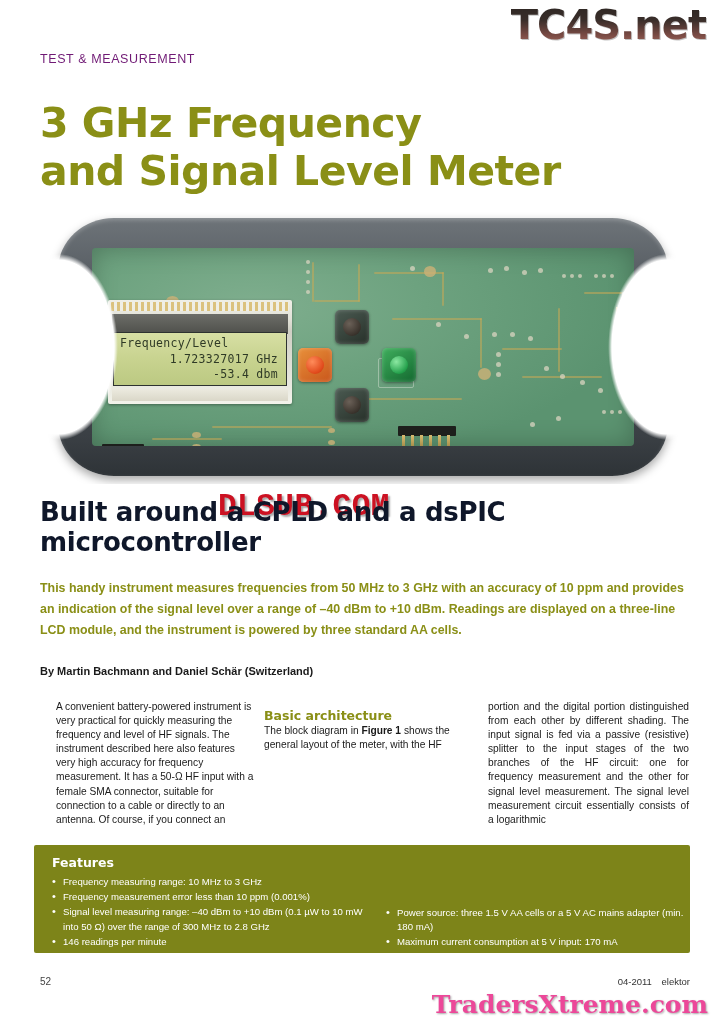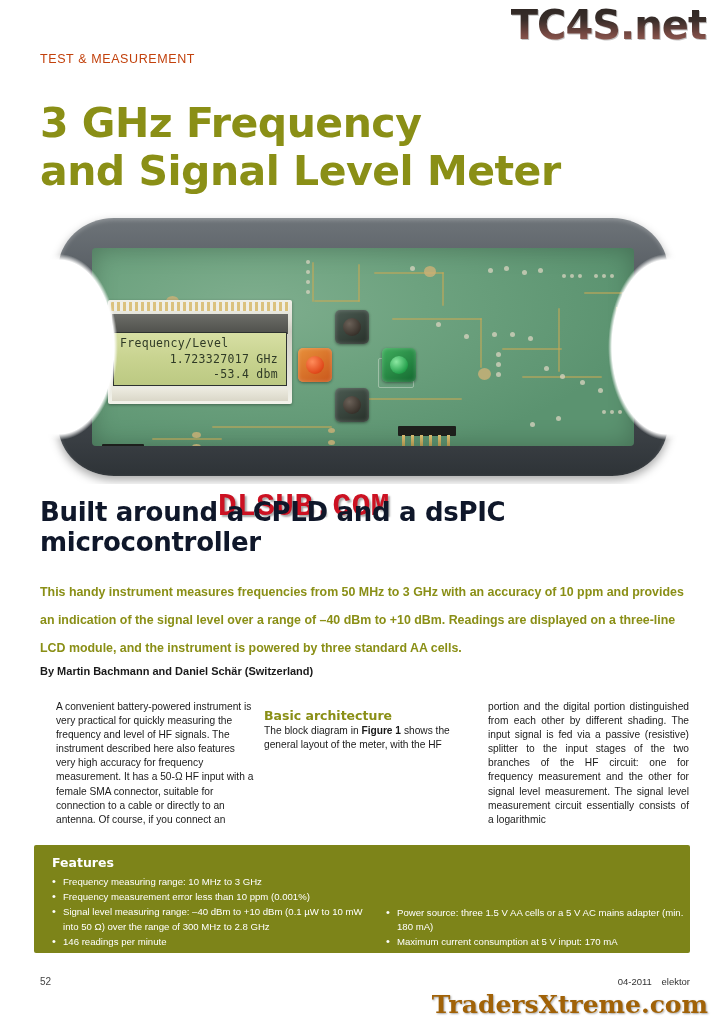--- a/index.html
+++ b/index.html
@@ -18,21 +18,21 @@
     font-size: 40px; font-weight: bold; letter-spacing: -1px;
     background: linear-gradient(180deg,#2b2522 0%,#3a2e2a 40%,#7a4b44 72%,#a86e62 100%);
     -webkit-background-clip: text; background-clip: text;
     color: transparent; -webkit-text-fill-color: transparent;
     text-shadow: 0 0 0 rgba(0,0,0,0);
     filter: drop-shadow(1px 1px 0 rgba(120,120,120,.45));
   }
 
   .kicker {
     position: absolute; left: 40px; top: 52px;
-    color: #c2410c; font-size: 12.5px; letter-spacing: .6px;
+    color: #701a75; font-size: 12.5px; letter-spacing: .6px;
     font-family: "Liberation Sans", sans-serif;
   }
 
   .headline {
     position: absolute; left: 40px; top: 100px; width: 640px;
     color: #8a8f16; font-size: 41px; line-height: 1.16;
     font-weight: bold; letter-spacing: -0.5px;
     font-family: "DejaVu Sans", sans-serif;
   }
   .headline .l2 { display: block; }
@@ -156,21 +156,21 @@
   
   .subtitle {
     position: absolute; left: 40px; top: 497px; width: 660px;
     color: #0f172a; font-size: 26px; font-weight: bold;
     font-family: "DejaVu Sans", sans-serif; letter-spacing: -0.3px;
   }
 
   
   .intro {
     position: absolute; left: 40px; top: 578px; width: 650px;
-    color: #8a8f16; font-size: 12.4px; line-height: 28px;
+    color: #8a8f16; font-size: 12.4px; line-height: 21px;
     font-family: "Liberation Sans", sans-serif; font-weight: 600;
   }
 
   .byline {
     position: absolute; left: 40px; top: 665px;
     color: #1a1a1a; font-size: 11px; font-weight: bold;
     font-family: "Liberation Sans", sans-serif;
   }
 
   
@@ -214,21 +214,21 @@
   }
   .issue {
     position: absolute; right: 34px; top: 976px;
     font-size: 9.5px; color: #333; font-family: "Liberation Sans", sans-serif;
   }
   .issue .mag { margin-left: 7px; }
   .traders {
     position: absolute; right: 16px; top: 990px;
     font-family: "DejaVu Serif", serif;
     font-size: 25px; font-weight: bold; letter-spacing: 0px;
-    color: #a16207;
+    color: #ec4899;
     -webkit-text-stroke: 2px #ffffff;
     paint-order: stroke fill;
     text-shadow: 1px 1px 2px rgba(0,0,0,.35);
   }
 </style>
 </head>
 <body>
 
 <div class="page">
 

